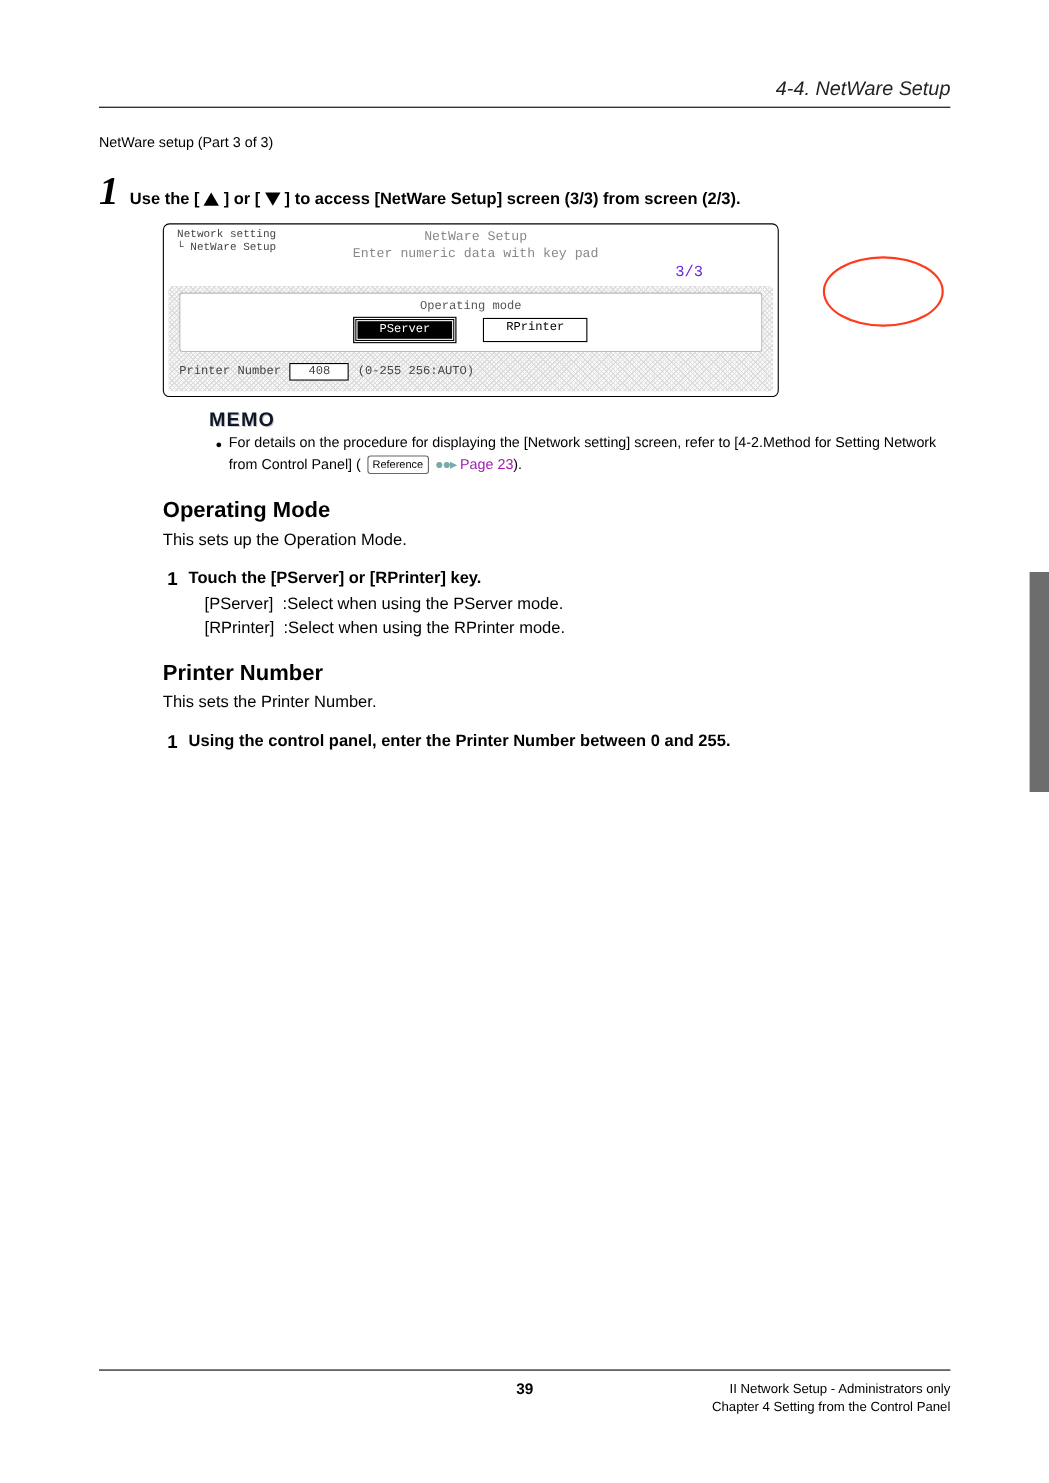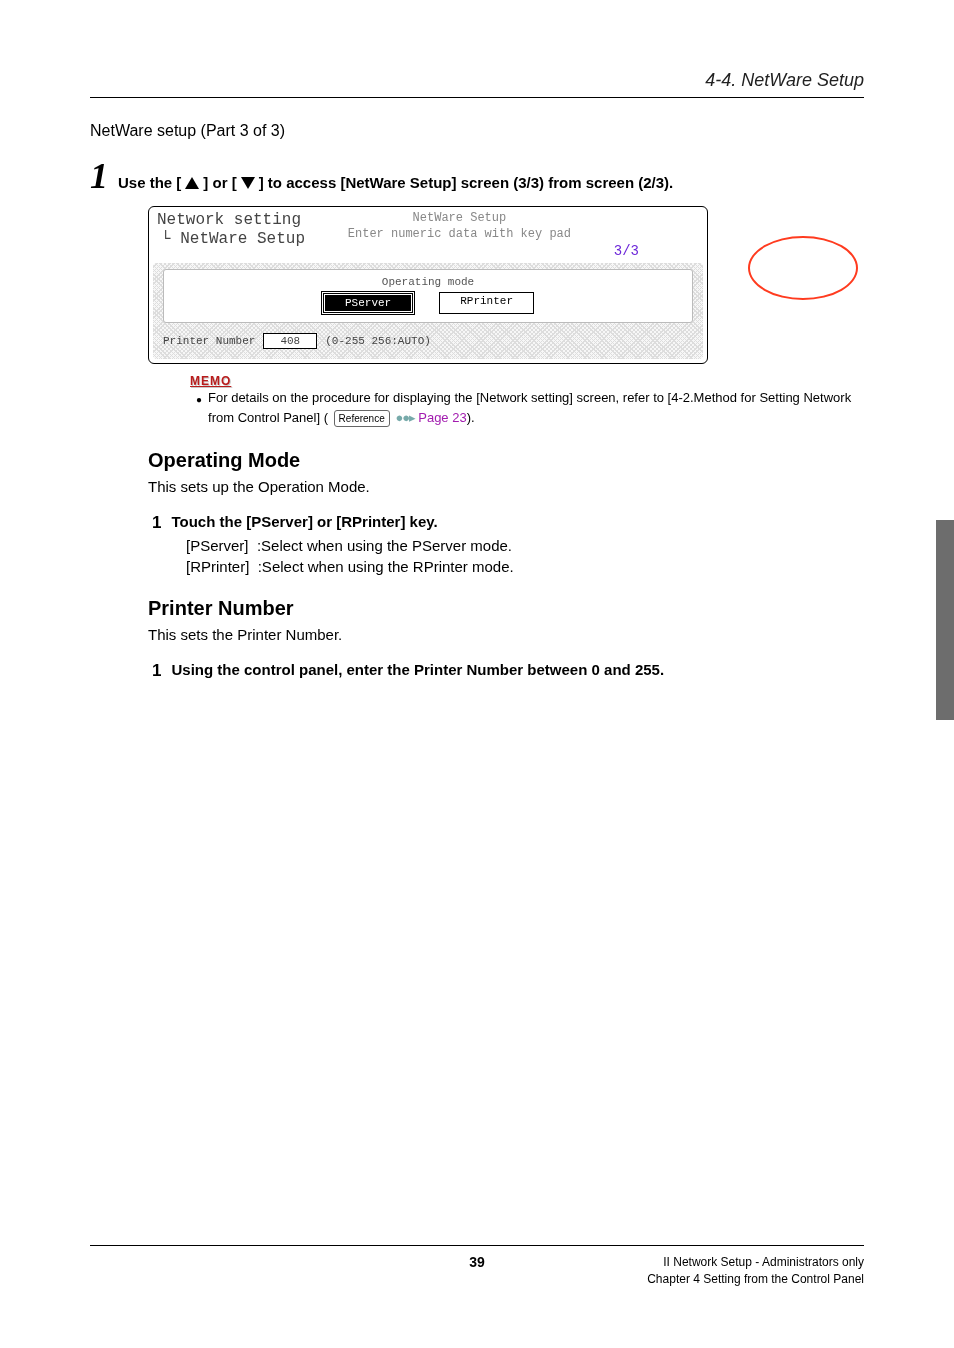--- a/index.html
+++ b/index.html
@@ -17,21 +17,21 @@
     padding-top: 70px;
     padding-bottom: 6px;
     text-align: right;
   }
   .section-title {
     font-style: italic;
     font-size: 18px;
     color: #222;
   }
   .sub-heading {
-    font-size: 16px;
+    font-size: 13px;
     margin-top: 24px;
     margin-bottom: 18px;
   }
   .step-row {
     display: flex;
     align-items: baseline;
     gap: 10px;
     margin-bottom: 12px;
   }
   .big-num {
@@ -74,23 +74,24 @@
     background: #fff;
     overflow: hidden;
   }
   .dialog-title {
     display: flex;
     padding: 4px 8px 0 8px;
     justify-content: space-between;
     align-items: flex-start;
   }
   .dialog-title .left {
-    font-size: 16px;
+    font-size: 10px;
     line-height: 1.2;
     color: #444;
+    text-align: right;
   }
   .dialog-title .center {
     text-align: center;
     flex: 1;
     color: #888;
     font-size: 12px;
     line-height: 1.3;
   }
   .dialog-title .right {
     font-size: 14px;
@@ -184,25 +185,24 @@
     pointer-events: none;
   }
 
   .memo-block {
     margin-left: 100px;
     margin-top: 10px;
     font-size: 13px;
   }
   .memo-label {
     font-weight: bold;
-    font-size: 12px;
-    color: #b91c1c;
+    font-size: 18px;
+    color: #0f172a;
     text-shadow: 1px 1px 0 #ccc;
     letter-spacing: 1px;
-    text-decoration: underline;
   }
   .memo-item {
     display: flex;
     gap: 6px;
     padding-left: 6px;
     line-height: 1.5;
   }
   .memo-bullet::before {
     content: "●";
     font-size: 10px;

